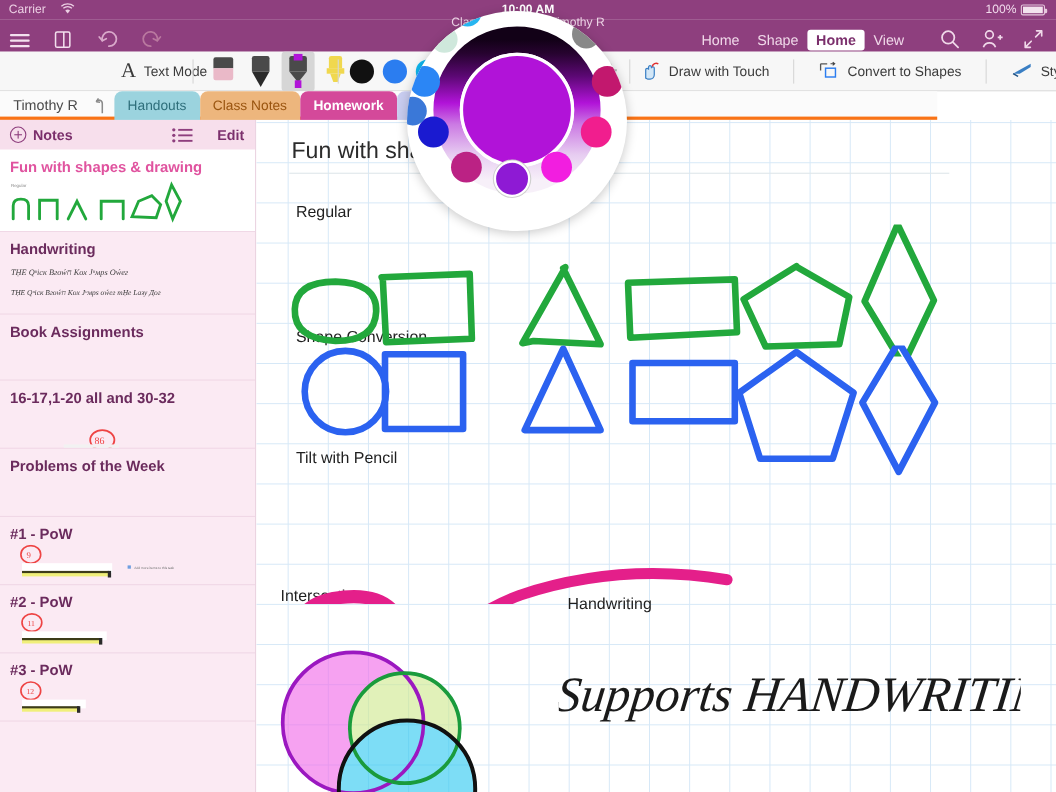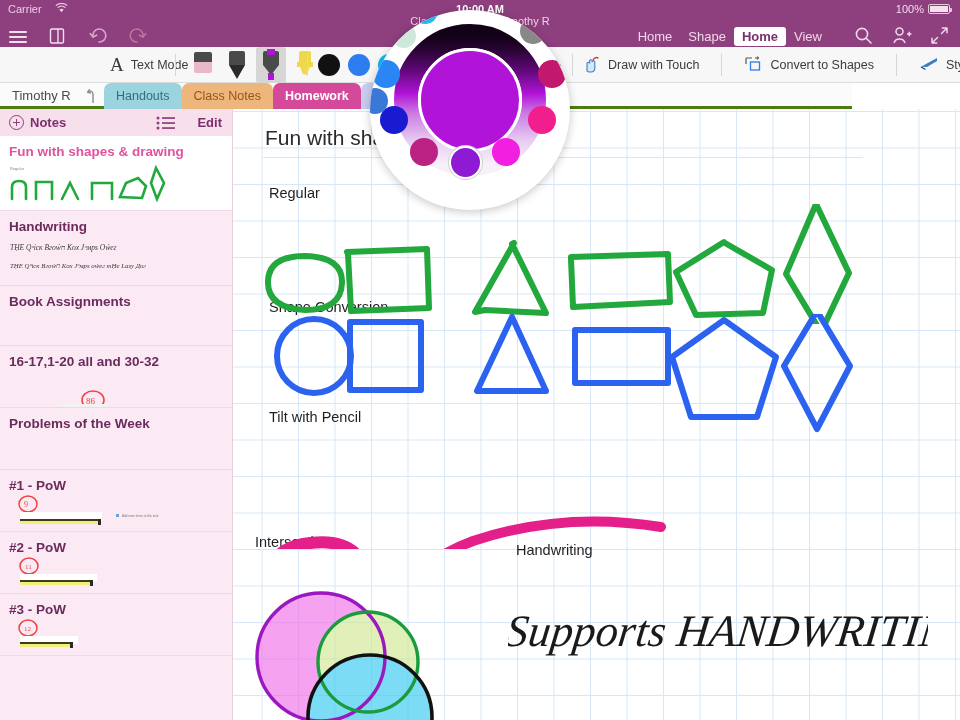--- a/index.html
+++ b/index.html
@@ -91,21 +91,21 @@
   .sw { width: 22px; height: 22px; border-radius: 50%; cursor: pointer; }
 
   .plus-btn { position: absolute; left: 548px; font-size: 24px; color: #b9b9b9; cursor: pointer; line-height: 1; }
 
   .dbar-right { position: absolute; left: 582px; display: flex; align-items: center; gap: 22px; }
   .dbtn { display: flex; align-items: center; gap: 7px; cursor: pointer; font-size: 12.5px; color: #3c3c3c; white-space: nowrap; }
 
   
   .sectionbar {
     position: absolute; top: 83px; left: 0; width: 852px; height: 26px;
-    background: #fbfbfb; border-bottom: 3px solid #4d7c0f;
+    background: #fbfbfb; border-bottom: 3px solid #f97316;
   }
   .user-name { position: absolute; left: 12px; top: 5px; font-size: 13px; color: #4a4a4a; }
   .share-arrow { position: absolute; left: 84px; top: 3px; }
   .stabs { position: absolute; left: 104px; top: 0; display: flex; height: 26px; align-items: stretch; }
   .stab {
     padding: 0 12px; display: flex; align-items: center; font-size: 12.5px;
     border-radius: 7px 7px 0 0; cursor: pointer; white-space: nowrap;
   }
   .stab.sel { color: #ffffff; font-weight: bold; }
   .stab-plus { padding: 0 11px; display: flex; align-items: center; font-size: 20px; color: #9a9a9a; cursor: pointer; }

